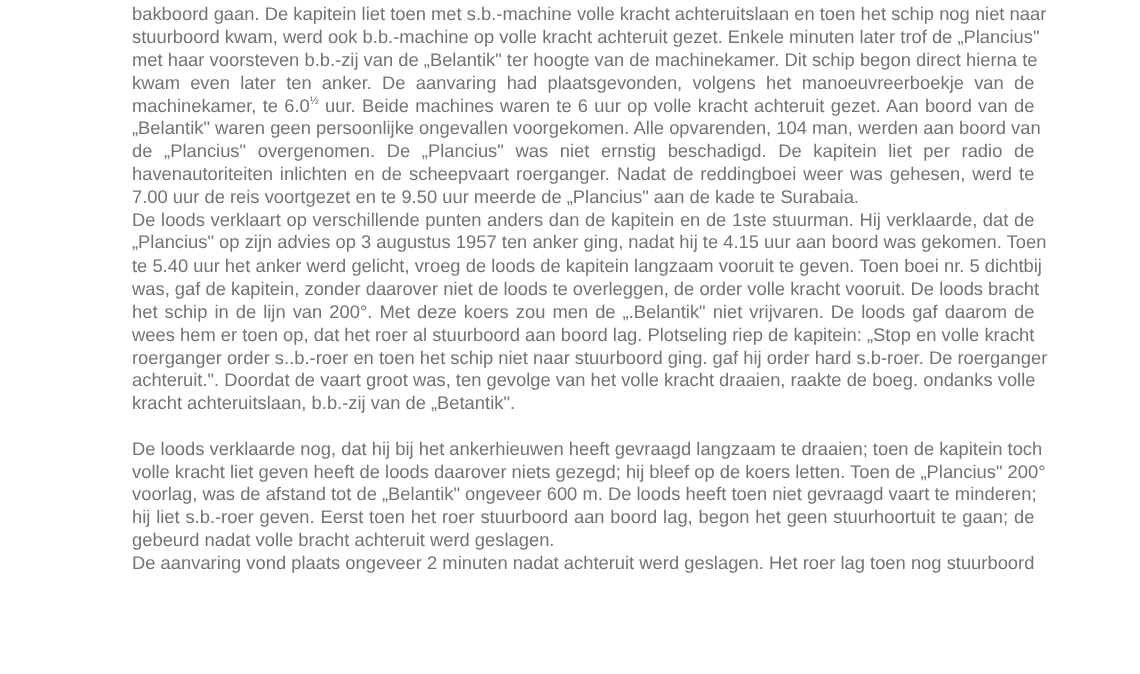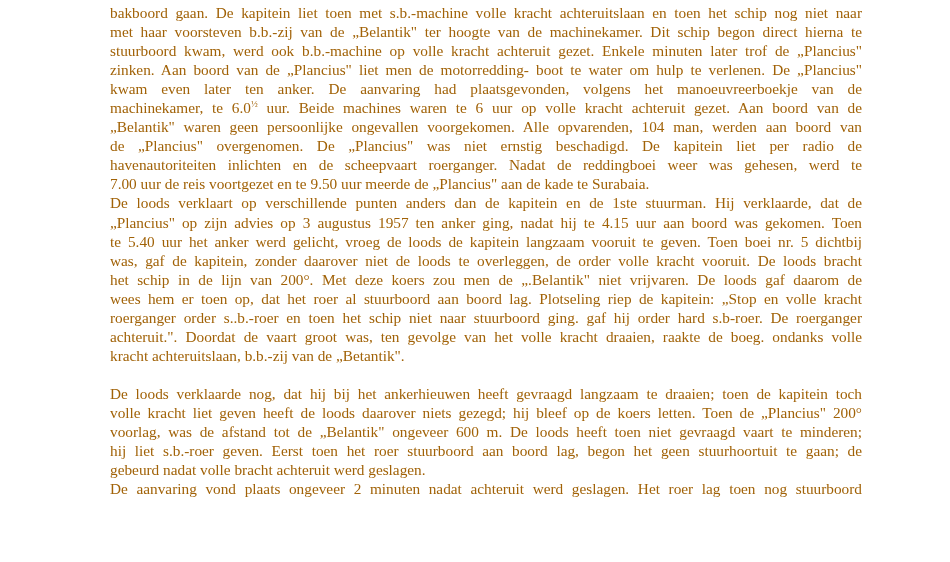--- a/index.html
+++ b/index.html
@@ -2,45 +2,44 @@
 <html><head>
 <meta charset="utf-8">
 <style>
   html, body { margin: 0; padding: 0; background: #ffffff; }
   body { width: 950px; height: 562px; overflow: hidden; position: relative; }
   .page {
     position: absolute;
     left: 110px;
     top: 3px;
     width: 752px;
-    font-family: Liberation Serif, serif;
+    font-family: Liberation Sans, sans-serif;
     font-size: 15.3px;
     line-height: 19.05px;
-    color: #a16207;
+    color: #737373;
   }
   .line {
     display: block;
     white-space: nowrap;
     text-align: justify;
     text-align-last: justify;
     height: 19.05px;
   }
   .line.last { text-align-last: left; }
   .blank { display: block; height: 19.05px; }
   sup { font-size: 9px; line-height: 0; vertical-align: 6px; }
 </style>
 </head>
 <body>
 
 <div class="page">
   <div>
     <span class="line">bakboord gaan. De kapitein liet toen met s.b.-machine volle kracht achteruitslaan en toen het schip nog niet naar</span>
+    <span class="line">stuurboord kwam, werd ook b.b.-machine op volle kracht achteruit gezet. Enkele minuten later trof de „Plancius"</span>
     <span class="line">met haar voorsteven b.b.-zij van de „Belantik" ter hoogte van de machinekamer. Dit schip begon direct hierna te</span>
-    <span class="line">stuurboord kwam, werd ook b.b.-machine op volle kracht achteruit gezet. Enkele minuten later trof de „Plancius"</span>
-    <span class="line">zinken. Aan boord van de „Plancius" liet men de motorredding- boot te water om hulp te verlenen. De „Plancius"</span>
     <span class="line">kwam even later ten anker. De aanvaring had plaatsgevonden, volgens het manoeuvreerboekje van de</span>
     <span class="line"><span>machinekamer, te 6.0</span><sup>½</sup><span> uur. Beide machines waren te 6 uur op volle kracht achteruit gezet. Aan boord van de</span></span>
     <span class="line">„Belantik" waren geen persoonlijke ongevallen voorgekomen. Alle opvarenden, 104 man, werden aan boord van</span>
     <span class="line">de „Plancius" overgenomen. De „Plancius" was niet ernstig beschadigd. De kapitein liet per radio de</span>
     <span class="line">havenautoriteiten inlichten en de scheepvaart roerganger. Nadat de reddingboei weer was gehesen, werd te</span>
     <span class="line last">7.00 uur de reis voortgezet en te 9.50 uur meerde de „Plancius" aan de kade te Surabaia.</span>
   </div>
 
   <div>
     <span class="line">De loods verklaart op verschillende punten anders dan de kapitein en de 1ste stuurman. Hij verklaarde, dat de</span>

